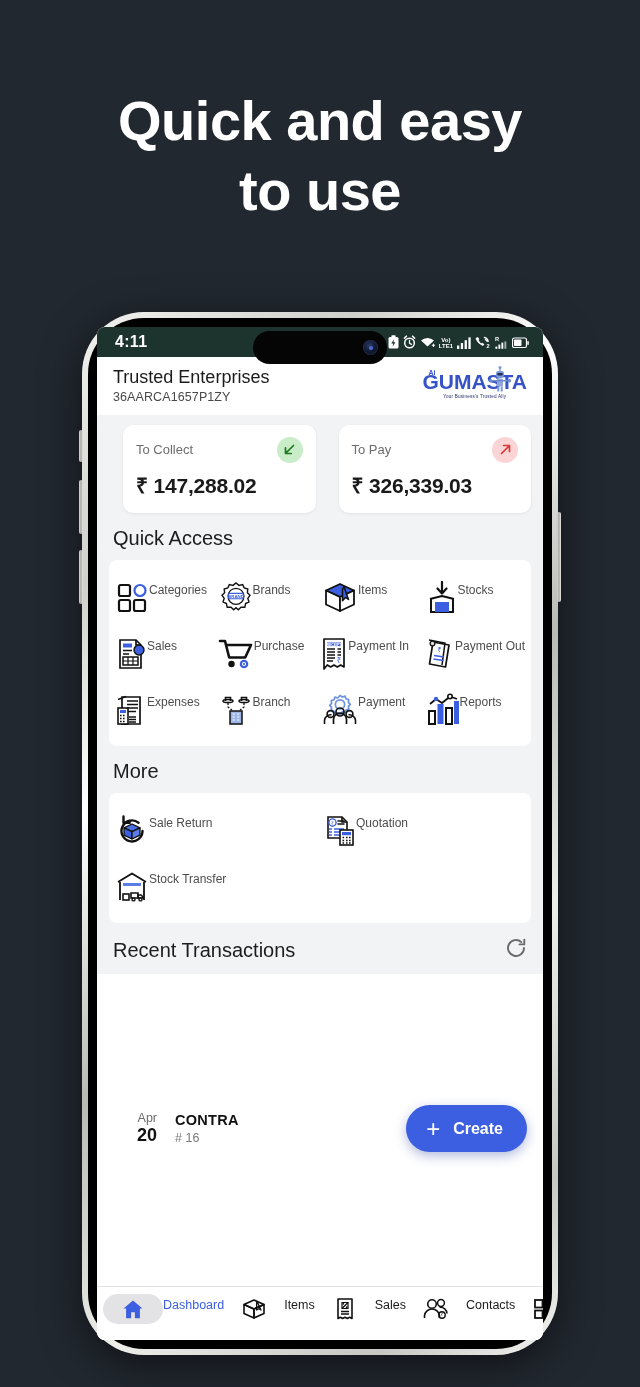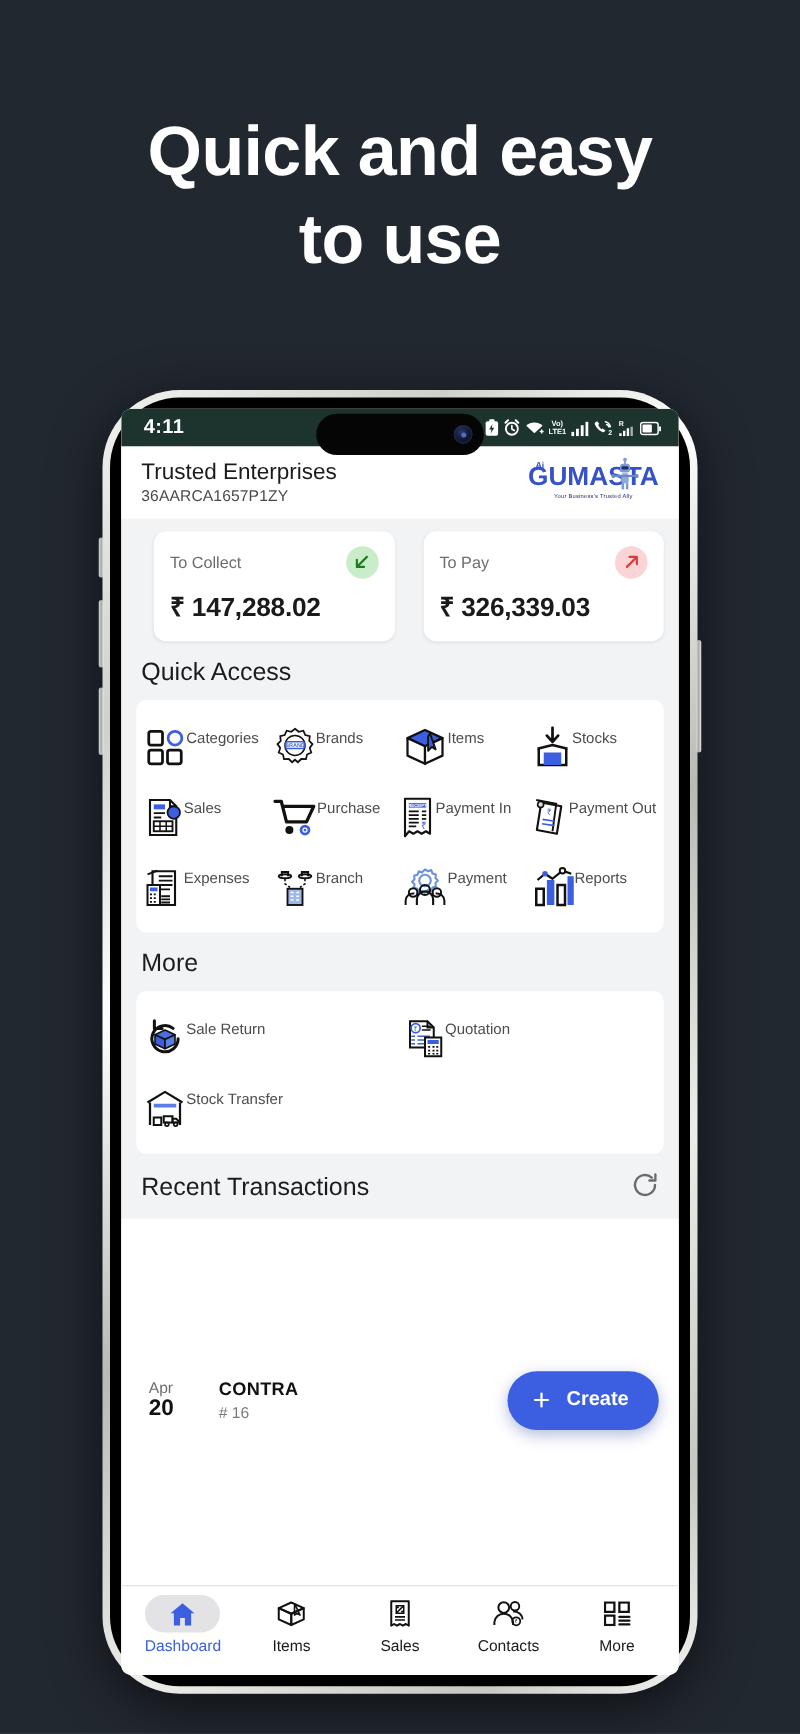--- a/index.html
+++ b/index.html
@@ -163,21 +163,21 @@
   .grid-ico { height: 40px; display: flex; align-items: center; justify-content: center; }
   .grid-lbl { font-size: 12px; color: #4d4d4d; margin-top: 5px; text-align: center; white-space: nowrap; }
 
   
   .txn-card {
     background: #fff; margin: 0;
     padding: 16px 16px 18px 22px;
     display: flex; align-items: center;
     flex: 1;
   }
-  .txn-date { text-align: left; width: 38px; }
+  .txn-date { text-align: right; width: 38px; }
   .txn-mon { font-size: 12.5px; color: #6d6d6d; line-height: 1.1; }
   .txn-day { font-size: 18px; color: #111; font-weight: bold; line-height: 1.1; }
   .txn-info { margin-left: 18px; }
   .txn-type { font-size: 14.5px; color: #111; font-weight: bold; letter-spacing: .3px; }
   .txn-num { font-size: 12.5px; color: #7a7a7a; margin-top: 3px; }
 
   .fab {
     margin-left: auto;
     background: #3b5fe0;
     color: #fff;
@@ -191,22 +191,22 @@
   .fab-plus { font-size: 24px; font-weight: normal; line-height: .8; }
 
   
   .bottomnav {
     background: #fff;
     border-top: 1px solid #e2e2e2;
     display: flex; align-items: flex-start;
     padding: 7px 6px 16px 6px;
   }
   .nav-item {
-    flex: 1; display: flex; flex-direction: column;
-    align-items: center; cursor: pointer;
+    flex: 1; display: flex; flex-direction: row;
+    cursor: pointer;
   }
   .nav-pill {
     width: 60px; height: 30px; border-radius: 16px;
     display: flex; align-items: center; justify-content: center;
   }
   .nav-item.active .nav-pill { background: #e3e3e5; }
   .nav-lbl { font-size: 12.5px; color: #1c1c1c; margin-top: 4px; }
   .nav-item.active .nav-lbl { color: #3b5fe0; }
 
   .scroll-area { flex: 1; display: flex; flex-direction: column; overflow: hidden; }

